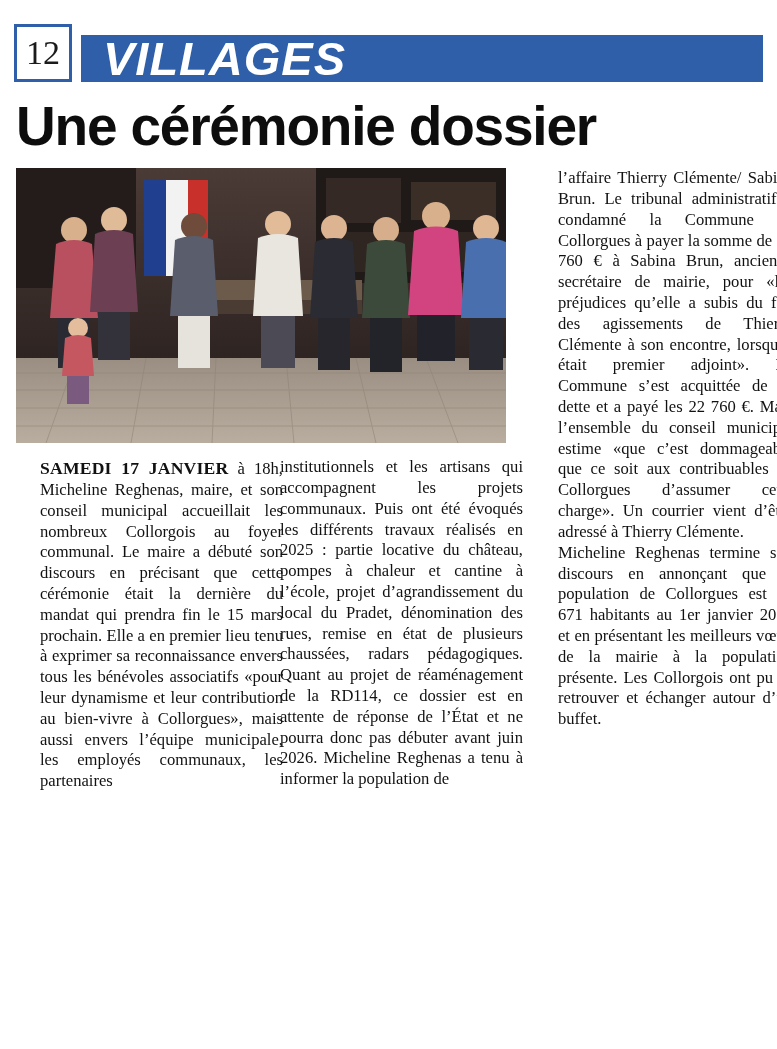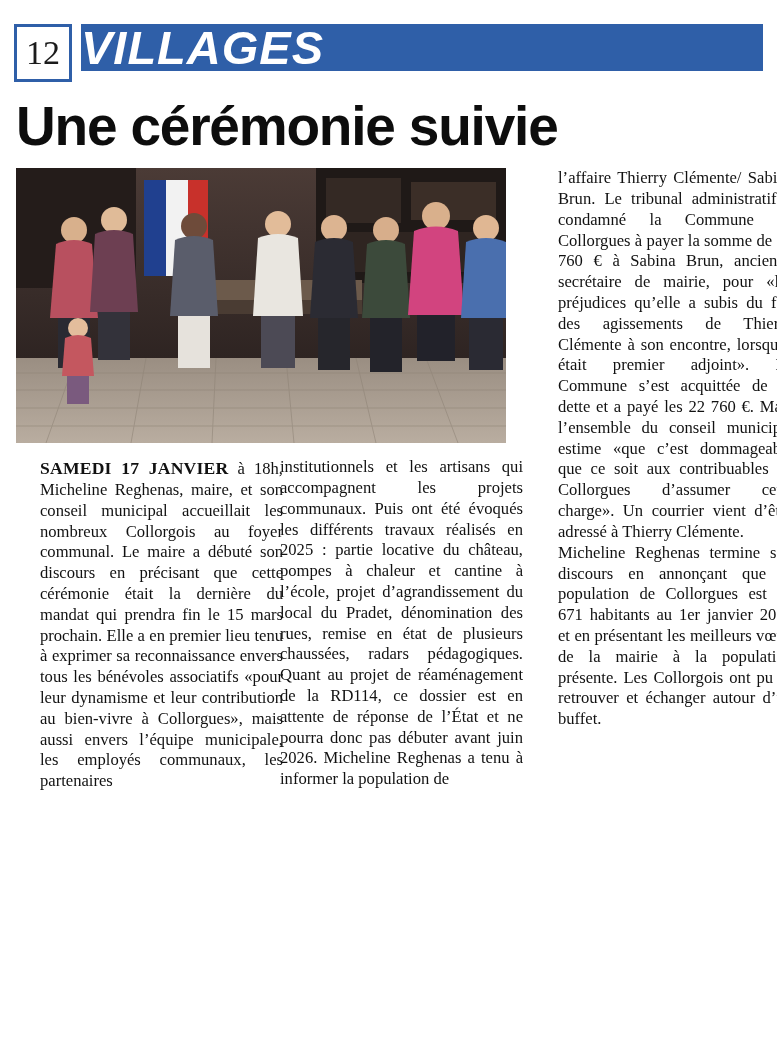--- a/index.html
+++ b/index.html
@@ -19,21 +19,21 @@
     width: 777px;
     height: 1049px;
     position: relative;
     box-sizing: border-box;
     padding: 0 14px;
   }
 
   
   .masthead {
     display: flex;
-    align-items: flex-start;
+    align-items: flex-end;
     height: 58px;
     margin-top: 24px;
   }
   .page-number-box {
     width: 58px;
     height: 58px;
     border: 3px solid #2f5fa8;
     box-sizing: border-box;
     display: flex;
     align-items: center;
@@ -43,20 +43,21 @@
     color: #1b1b1b;
     background: #ffffff;
     flex: 0 0 auto;
   }
   .masthead-bar {
     flex: 1 1 auto;
     background: #2f5fa8;
     margin-left: 9px;
     display: flex;
     align-items: center;
+    padding-left: 22px;
   }
   .masthead-title {
     color: #ffffff;
     font-family: "Liberation Sans", sans-serif;
     font-weight: bold;
     font-style: italic;
     font-size: 47px;
     letter-spacing: 1px;
     line-height: 1;
   }
@@ -142,21 +143,21 @@
 <div class="page">
 
   <div class="masthead">
     <div class="page-number-box">12</div>
     <div class="masthead-bar">
       <div class="masthead-title">VILLAGES</div>
     </div>
   </div>
 
 
-  <div class="headline">Une cérémonie suivie</div>
+  <div class="headline">Une cérémonie dossier</div>
 
   <div class="content">
 
     <div class="photo">
       <svg width="490" height="275" viewBox="0 0 490 275" xmlns="http://www.w3.org/2000/svg" aria-hidden="true">
         <defs>
           <linearGradient id="wall" x1="0" y1="0" x2="0" y2="1">
             <stop offset="0%" stop-color="#4b3b36"></stop>
             <stop offset="100%" stop-color="#2e2422"></stop>
           </linearGradient>

